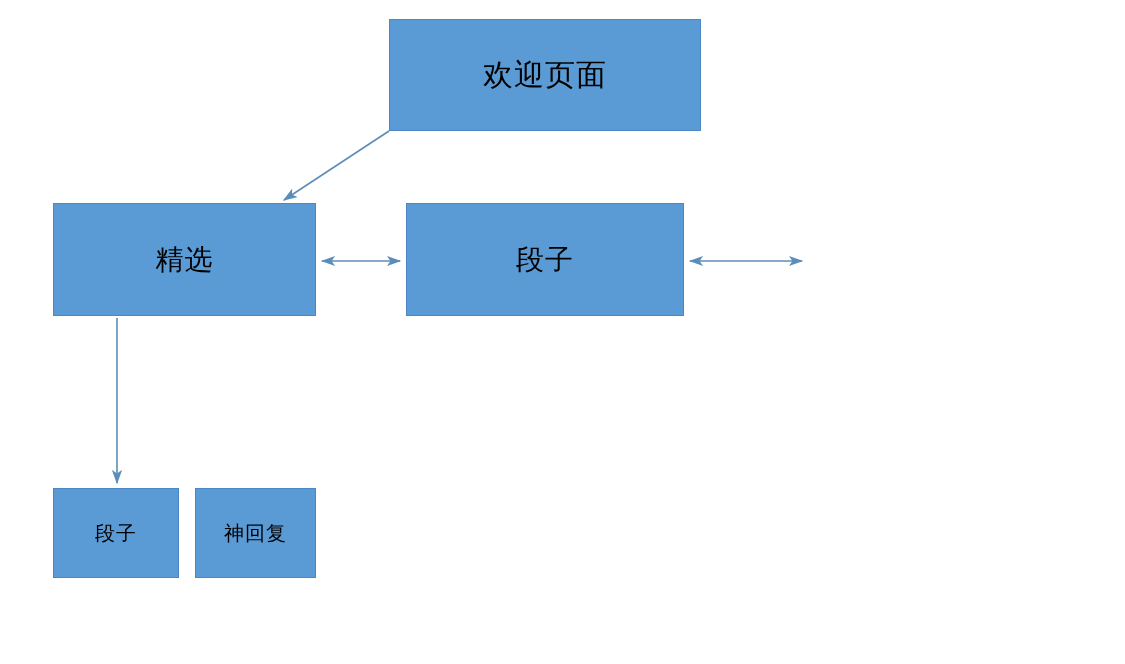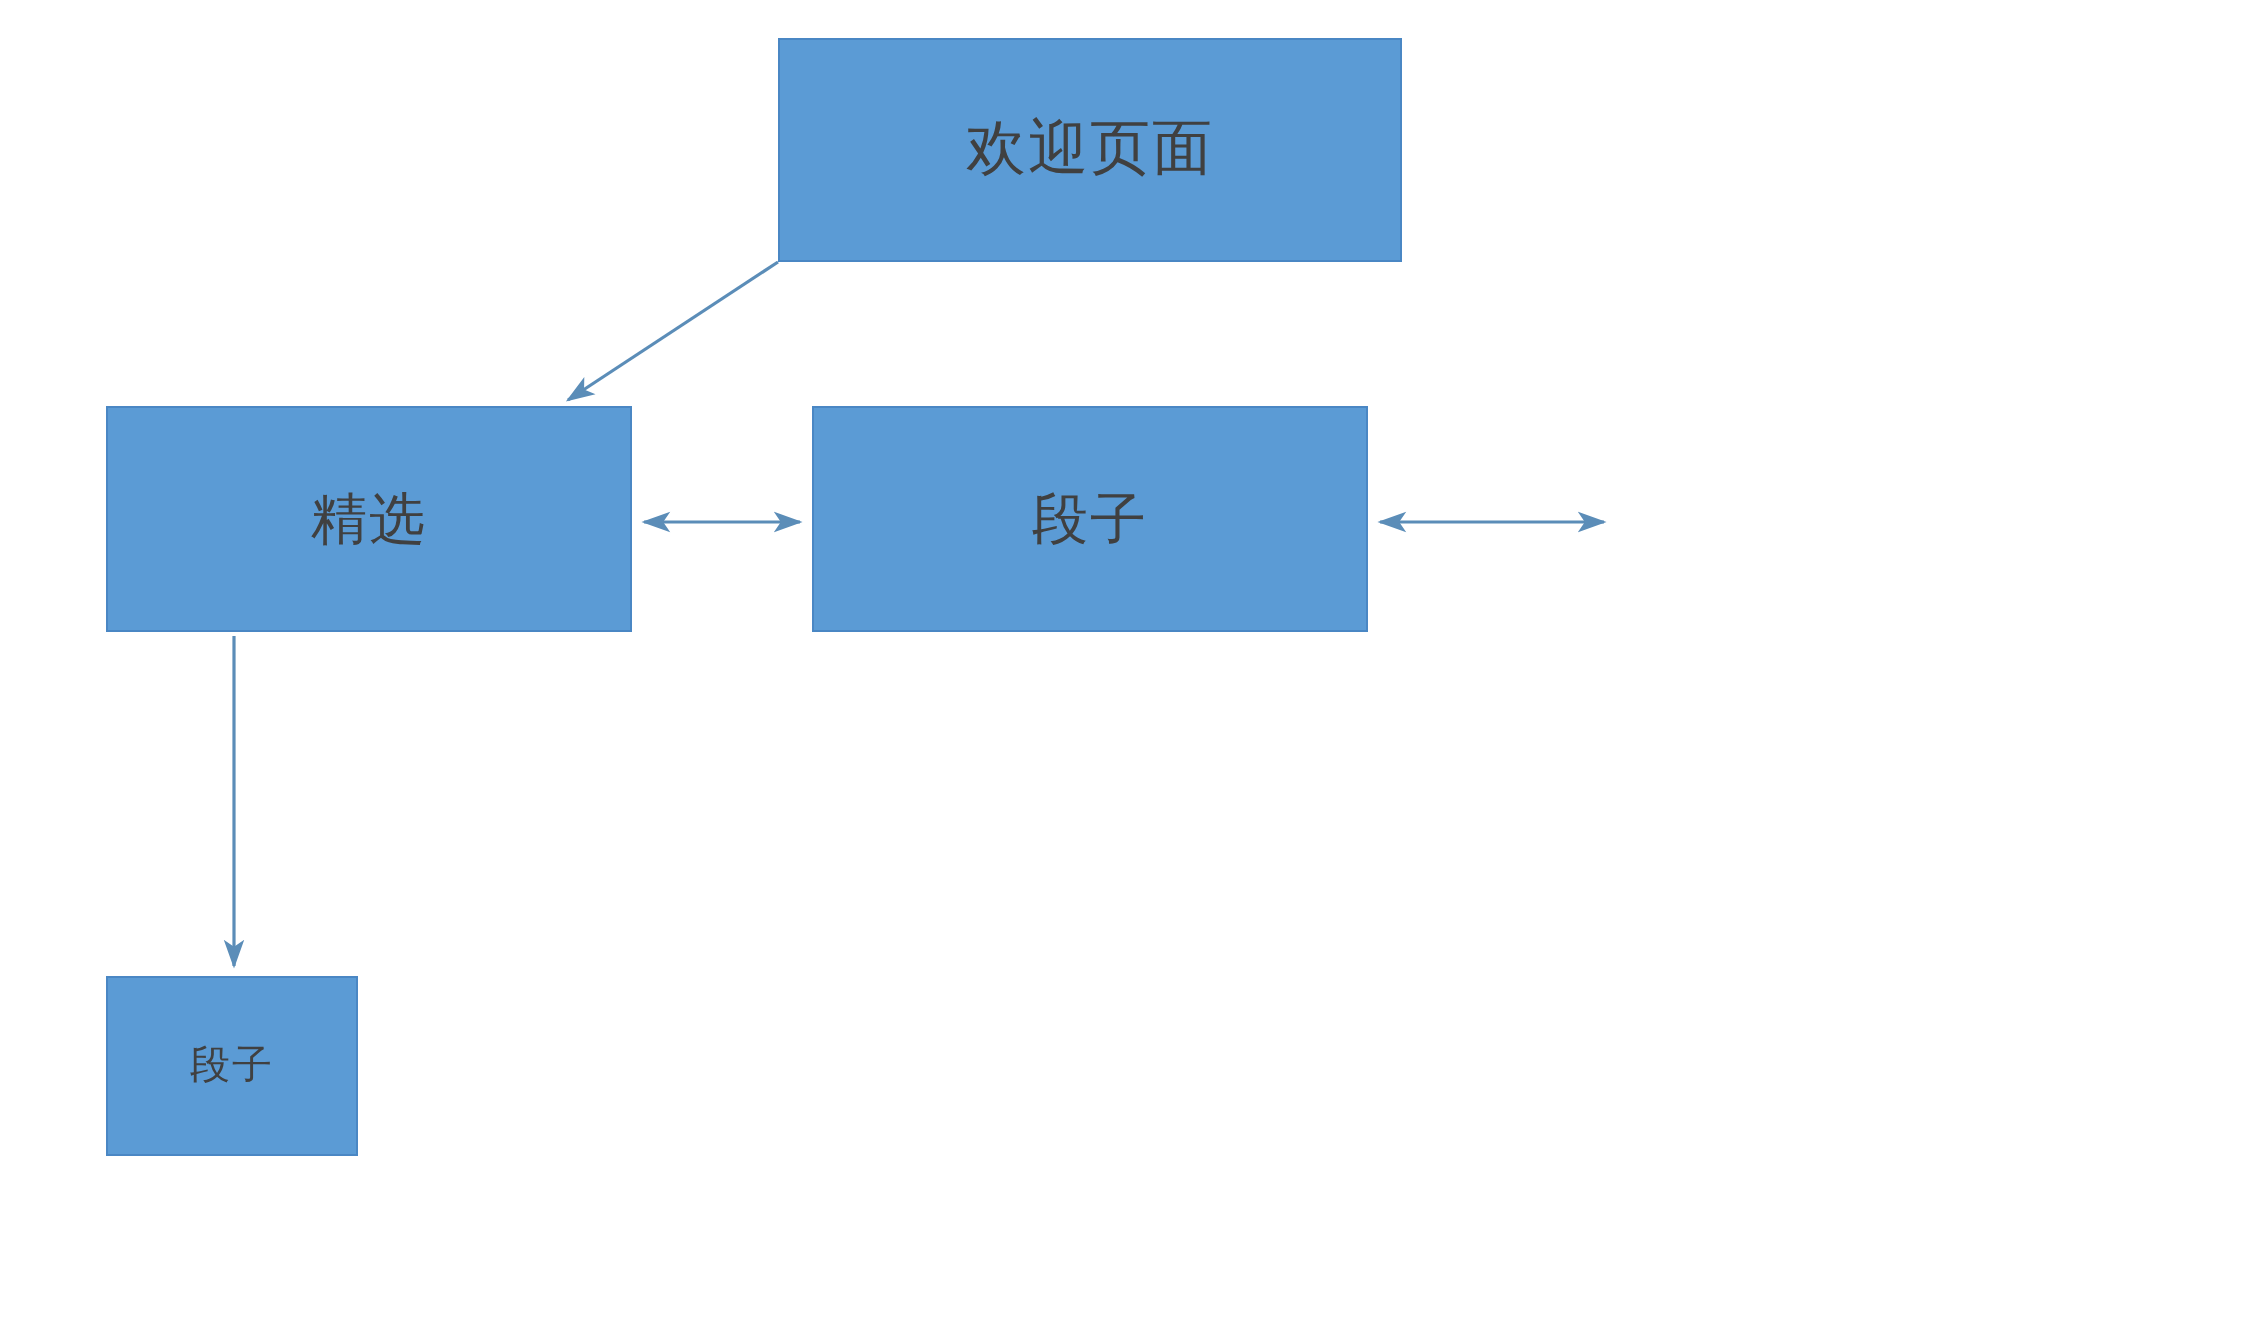--- a/index.html
+++ b/index.html
@@ -24,21 +24,21 @@
     top: 0;
     width: 1125px;
     height: 664px;
     pointer-events: none;
   }
   .node {
     position: absolute;
     box-sizing: border-box;
     background: #5B9BD5;
     border: 1px solid #4A87C4;
-    color: #404040;
+    color: #000000;
     display: flex;
     align-items: center;
     justify-content: center;
     text-align: center;
     line-height: 1.2;
     letter-spacing: 1px;
     -webkit-font-smoothing: antialiased;
   }
   .node-label {
     display: block;
@@ -82,14 +82,17 @@
 
   <div class="node size-md" style="left:406px; top:203px; width:278px; height:113px;">
     <span class="node-label">段子</span>
   </div>
 
 
   <div class="node size-sm" style="left:53px; top:488px; width:126px; height:90px;">
     <span class="node-label">段子</span>
   </div>
 
+  <div class="node size-sm" style="left:195px; top:488px; width:121px; height:90px;">
+    <span class="node-label">神回复</span>
+  </div>
 
 </div>
 
 </body></html>

